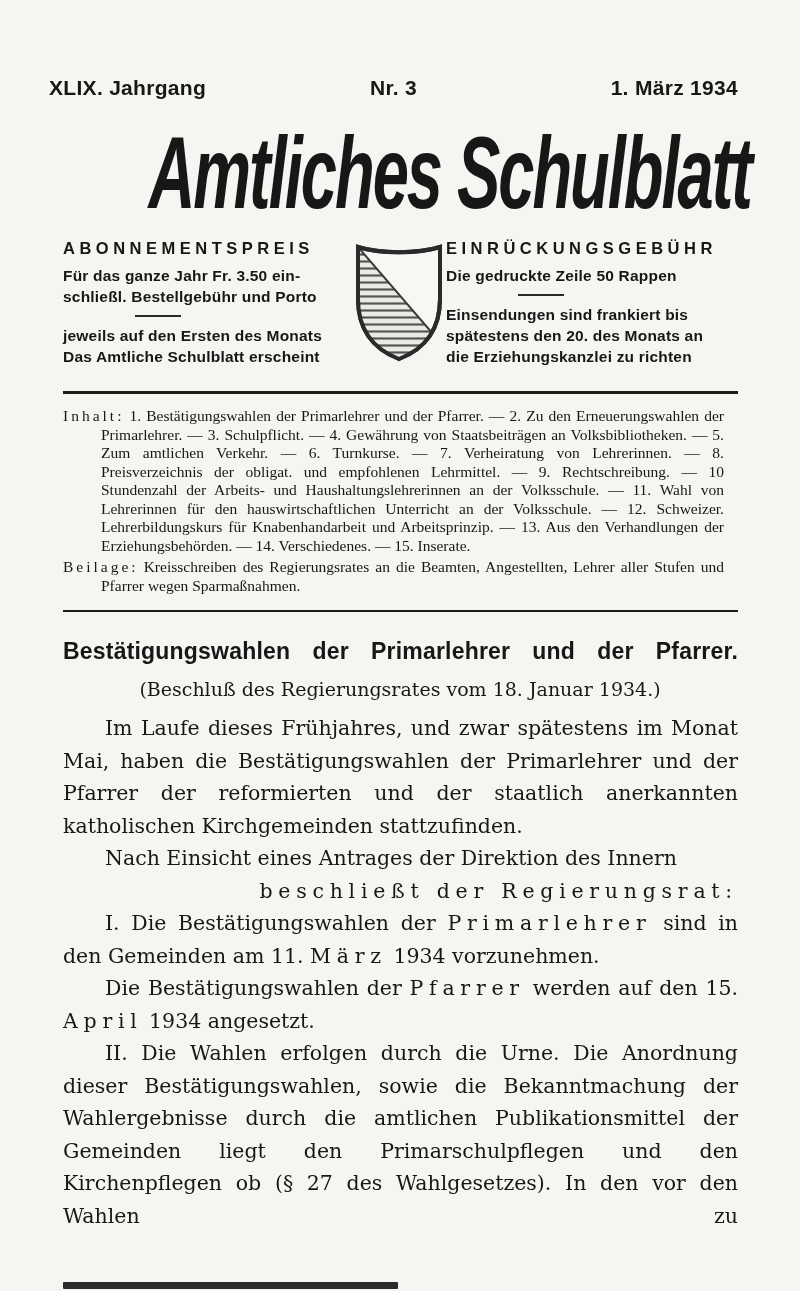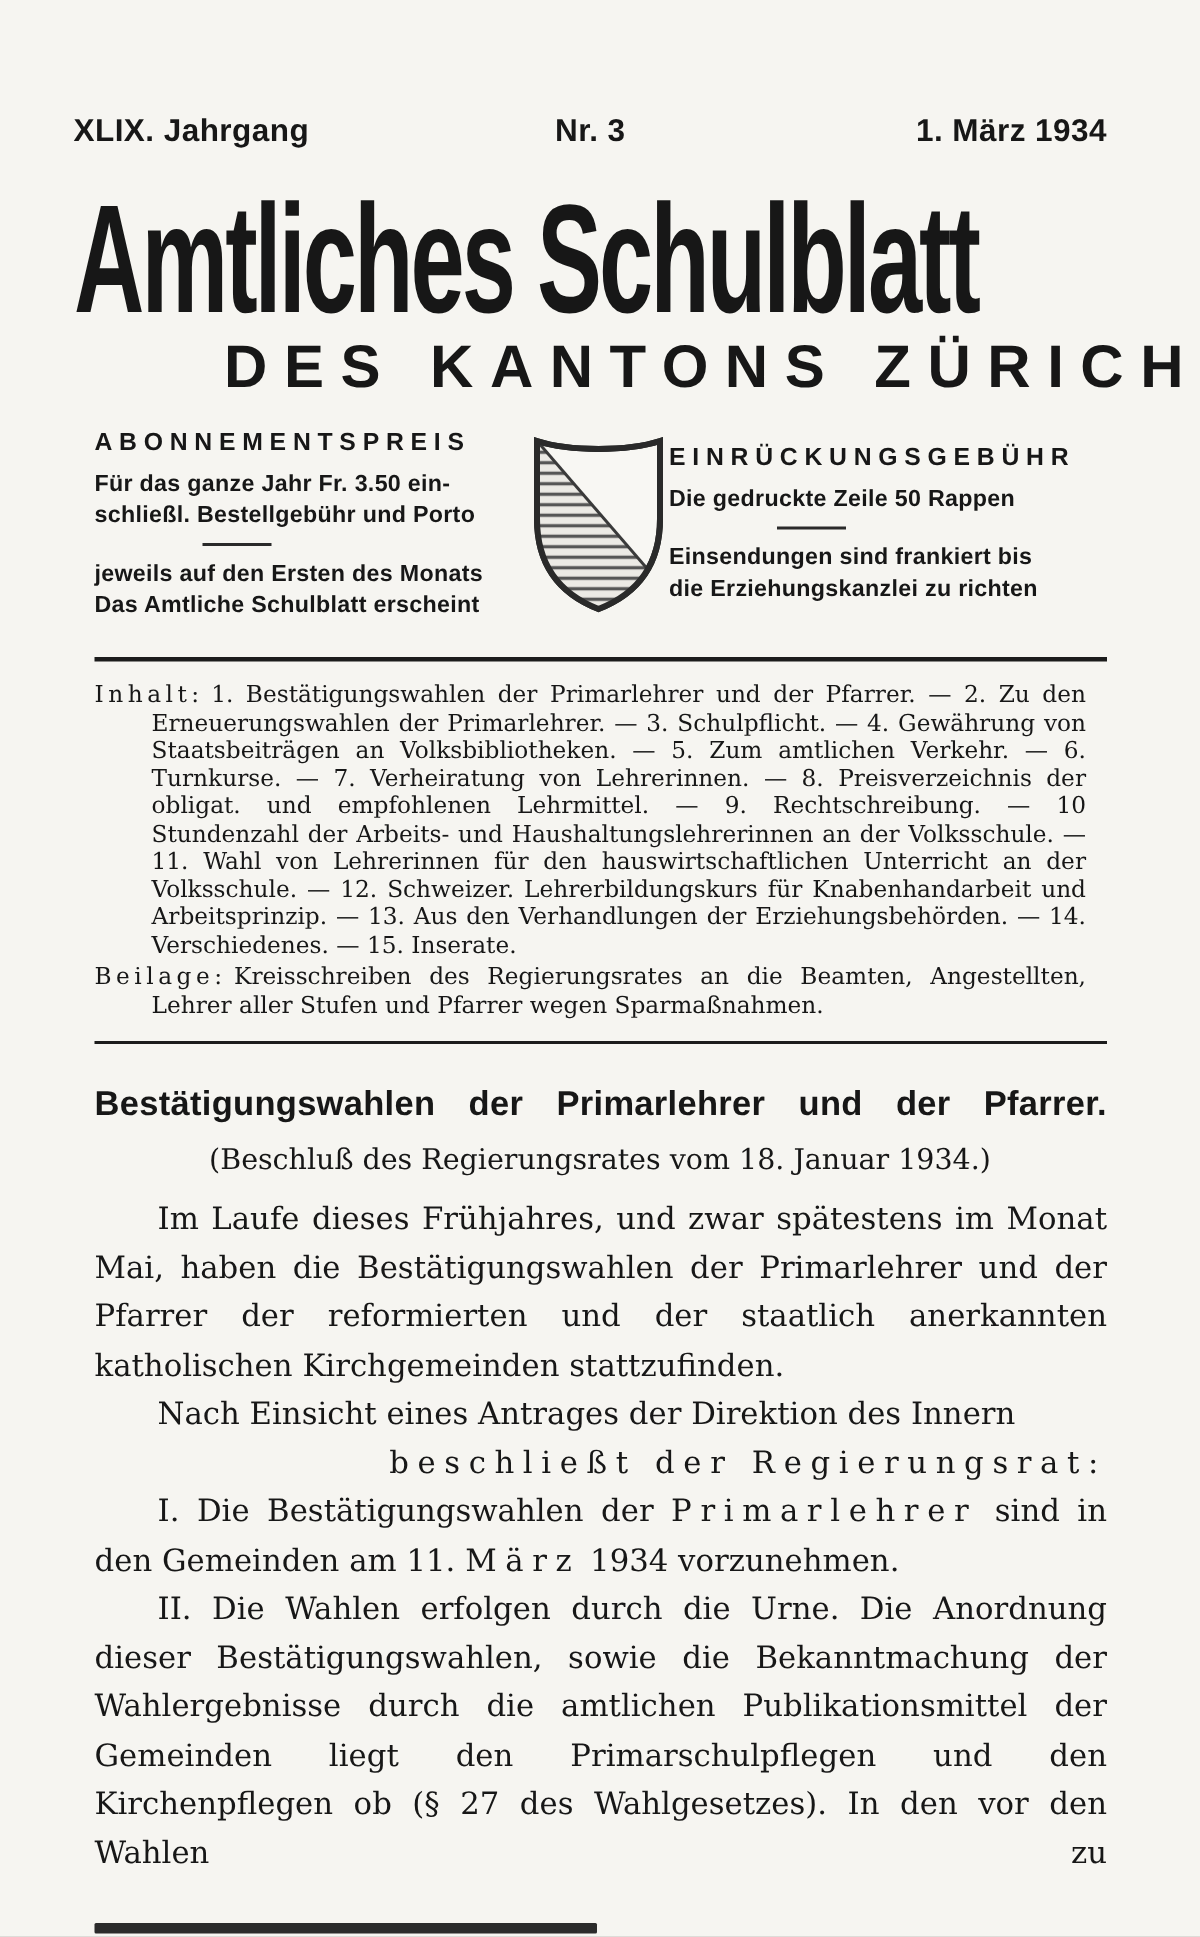--- a/index.html
+++ b/index.html
@@ -24,23 +24,24 @@
     font-size: 21px;
     letter-spacing: 0.3px;
   }
   .issue-line .vol  { flex: 1; text-align: left; }
   .issue-line .num  { flex: 0 0 auto; text-align: right; }
   .issue-line .date { flex: 1; text-align: right; }
 
   
   .title-wrap {
     display: flex;
-    flex-direction: column;
-    align-items: flex-end;
+    flex-direction: row;
+    align-items: center;
     margin-top: 24px;
+    font-style: italic;
   }
   .main-title {
     font-family: "Liberation Sans", sans-serif;
     font-weight: 700;
     font-size: 97px;
     line-height: 1;
     letter-spacing: -3px;
     white-space: nowrap;
     transform: scale(0.67, 1.06);
     transform-origin: center center;
@@ -94,20 +95,21 @@
     background: #1c1c1c;
     margin: 22px 62px 0 63px;
   }
   .rule.rule2 { margin-top: 15px; height: 2px; }
 
   
   .contents {
     padding: 13px 76px 0 63px;
     font-size: 15.5px;
     line-height: 18.5px;
+    font-family: Liberation Serif, serif;
   }
   .toc-para {
     margin: 0 0 3px 0;
     padding-left: 38px;
     text-indent: -38px;
     text-align: justify;
   }
   .label-spaced { letter-spacing: 3px; margin-right: 5px; }
 
   
@@ -196,20 +198,21 @@
           <path d="M6,10 C28,17 66,17 88,10 L88,62 C88,96 70,113 47,122 C24,113 6,96 6,62 Z" fill="none" stroke="#2a2a2a" stroke-width="4"></path>
         </svg>
       </span>
     </div>
 
     <div class="info-col right">
       <div class="info-heading">EINRÜCKUNGSGEBÜHR</div>
       <div class="info-line">Die gedruckte Zeile 50 Rappen</div>
       <div class="mini-rule"></div>
       <div class="info-line">Einsendungen sind frankiert bis</div>
+      <div class="info-line">spätestens den 20. des Monats an</div>
       <div class="info-line">die Erziehungskanzlei zu richten</div>
     </div>
 
   </div>
 
   <div class="rule"></div>
 
   <section class="contents">
     <p class="toc-para">
       <span class="label-spaced">Inhalt:</span><span>1. Bestätigungswahlen der Primarlehrer und der Pfarrer. — 2. Zu den Erneuerungswahlen der Primarlehrer. — 3. Schulpflicht. — 4. Gewährung von Staatsbeiträgen an Volksbibliotheken. — 5. Zum amtlichen Verkehr. — 6. Turnkurse. — 7. Verheiratung von Lehrerinnen. — 8. Preisverzeichnis der obligat. und empfohlenen Lehrmittel. — 9. Rechtschreibung. — 10 Stundenzahl der Arbeits- und Haushaltungslehrerinnen an der Volksschule. — 11. Wahl von Lehrerinnen für den hauswirtschaftlichen Unterricht an der Volksschule. — 12. Schweizer. Lehrerbildungskurs für Knabenhandarbeit und Arbeitsprinzip. — 13. Aus den Verhandlungen der Erziehungsbehörden. — 14. Verschiedenes. — 15. Inserate.</span>
@@ -222,19 +225,20 @@
   <div class="rule rule2"></div>
 
   <article>
     <h1 class="article-title">Bestätigungswahlen der Primarlehrer und der Pfarrer.</h1>
     <div class="article-subtitle">(Beschluß des Regierungsrates vom 18. Januar 1934.)</div>
     <div class="article-body">
         <p class="para indent"><span>Im Laufe dieses Frühjahres, und zwar spätestens im Monat Mai, haben die Bestätigungswahlen der Primarlehrer und der Pfarrer der reformierten und der staatlich anerkannten katholischen Kirchgemeinden stattzufinden.</span></p>
         <p class="para indent"><span>Nach Einsicht eines Antrages der Direktion des Innern</span></p>
         <p class="para proclamation"><span class="spaced">beschließt der Regierungsrat:</span></p>
         <p class="para indent"><span>I. Die Bestätigungswahlen der </span><span class="spaced">Primarlehrer</span><span> sind in den Gemeinden am 11. </span><span class="spaced">März</span><span> 1934 vorzunehmen.</span></p>
+        <p class="para indent"><span>Die Bestätigungswahlen der </span><span class="spaced">Pfarrer</span><span> werden auf den 15. </span><span class="spaced">April</span><span> 1934 angesetzt.</span></p>
         <p class="para indent continues"><span>II. Die Wahlen erfolgen durch die Urne. Die Anordnung dieser Bestätigungswahlen, sowie die Bekanntmachung der Wahlergebnisse durch die amtlichen Publikationsmittel der Gemeinden liegt den Primarschulpflegen und den Kirchenpflegen ob (§ 27 des Wahlgesetzes). In den vor den Wahlen zu</span></p>
       </div>
   </article>
 
   <div class="cutoff"></div>
 
 </div>
 
 </body></html>

